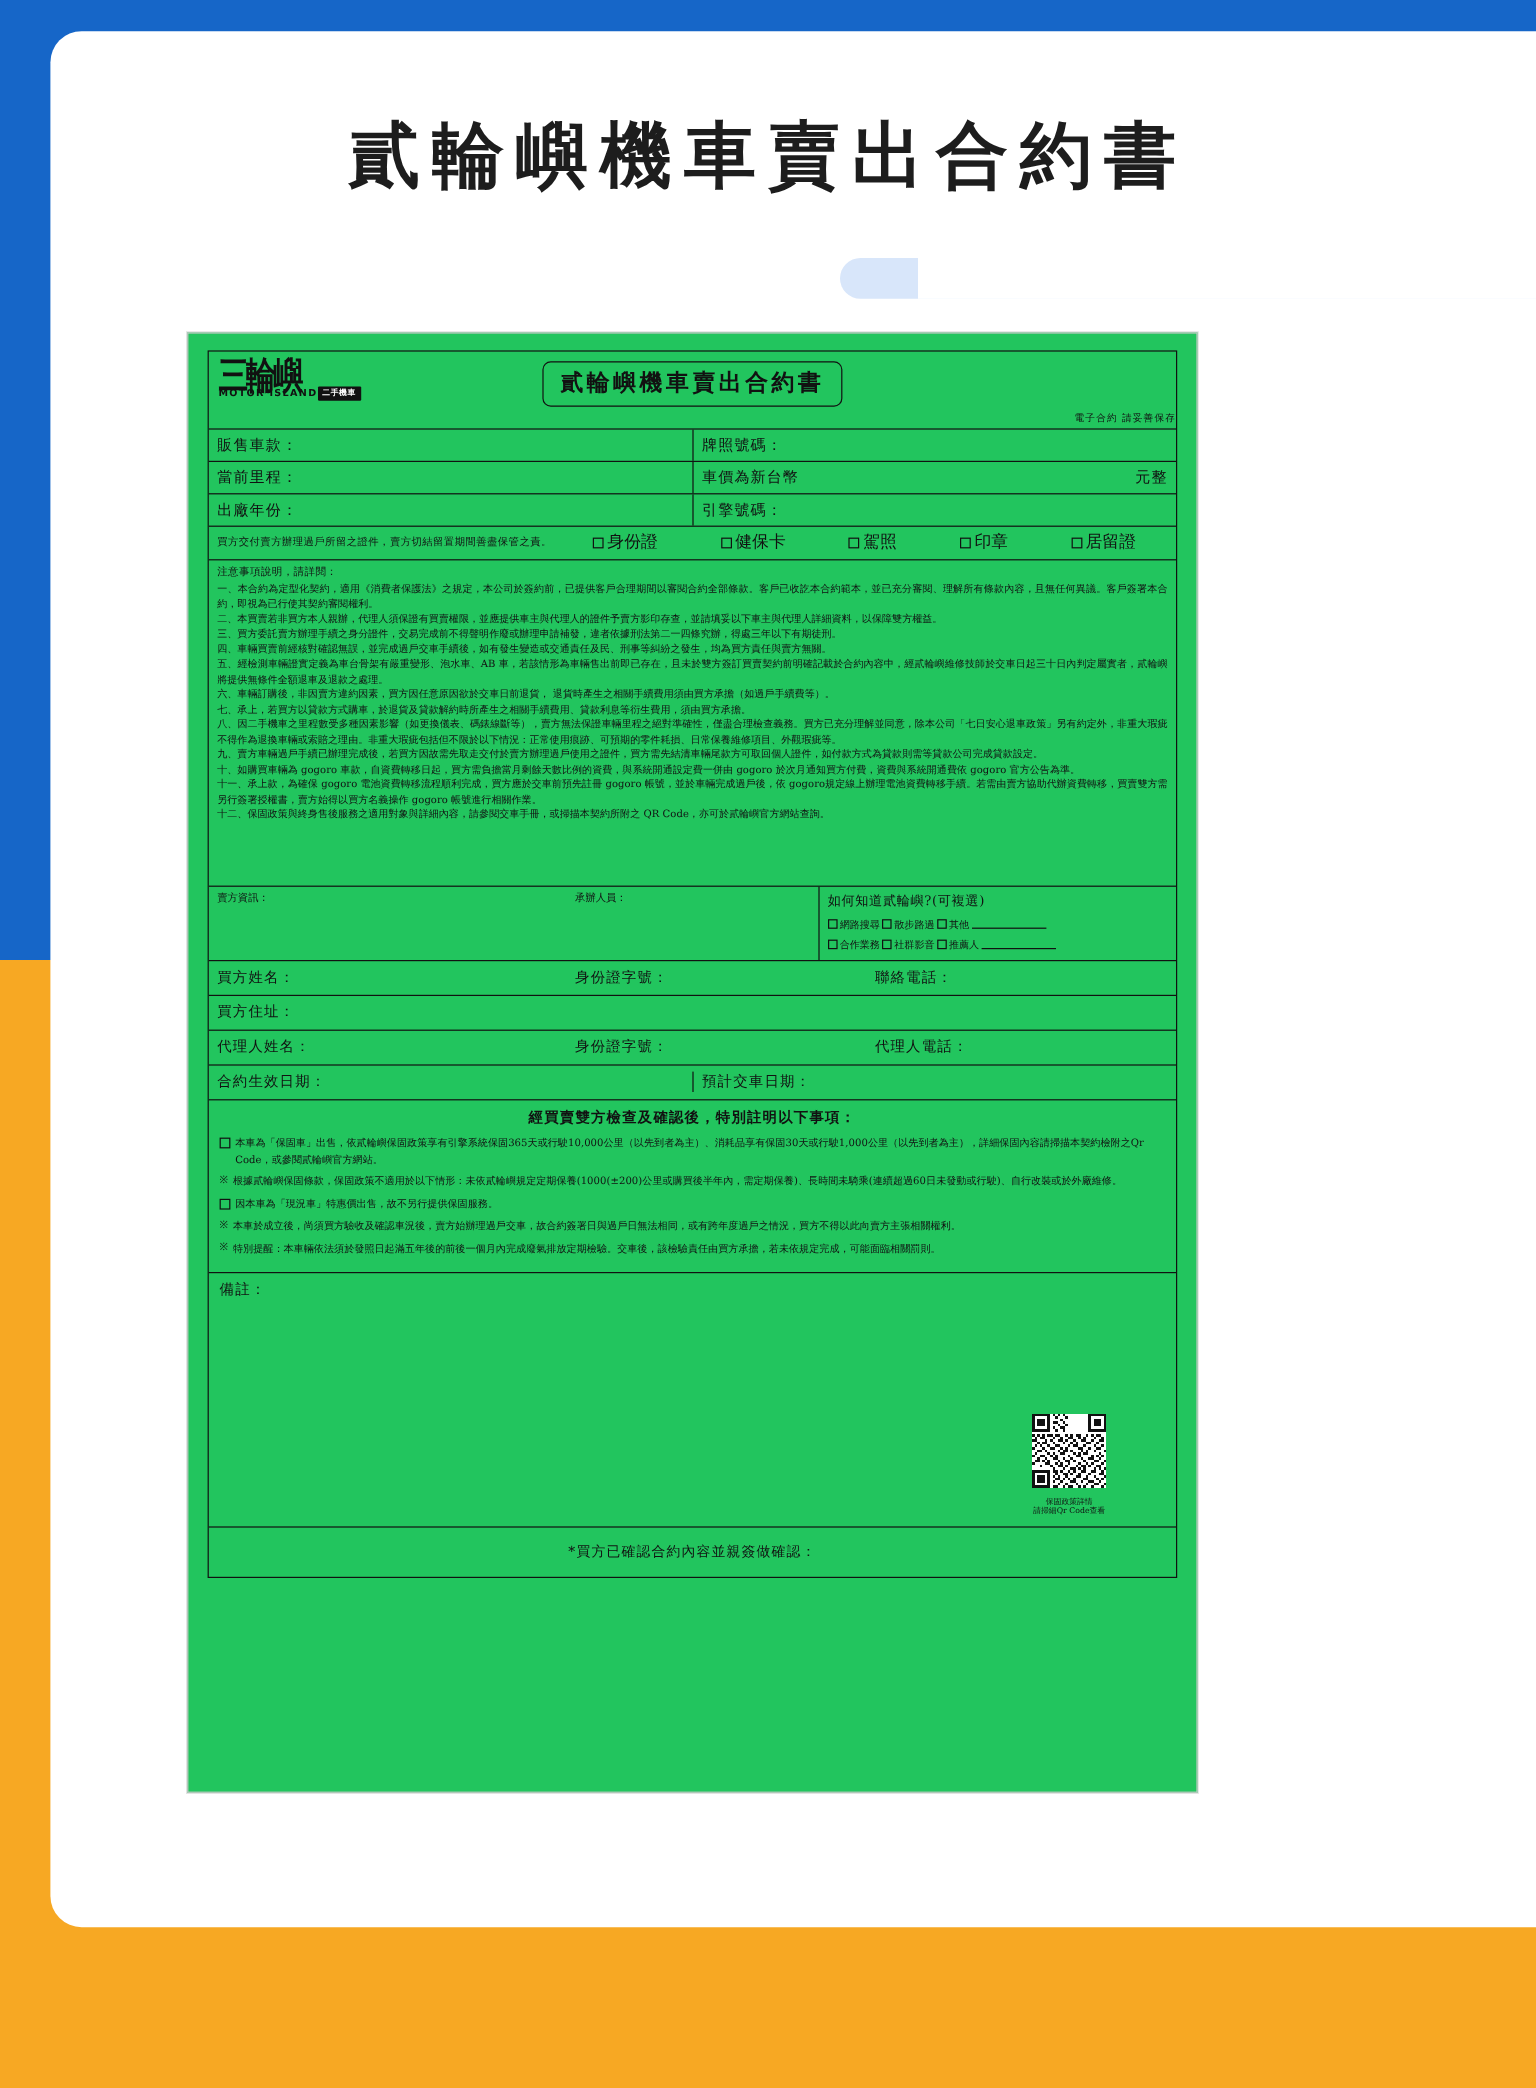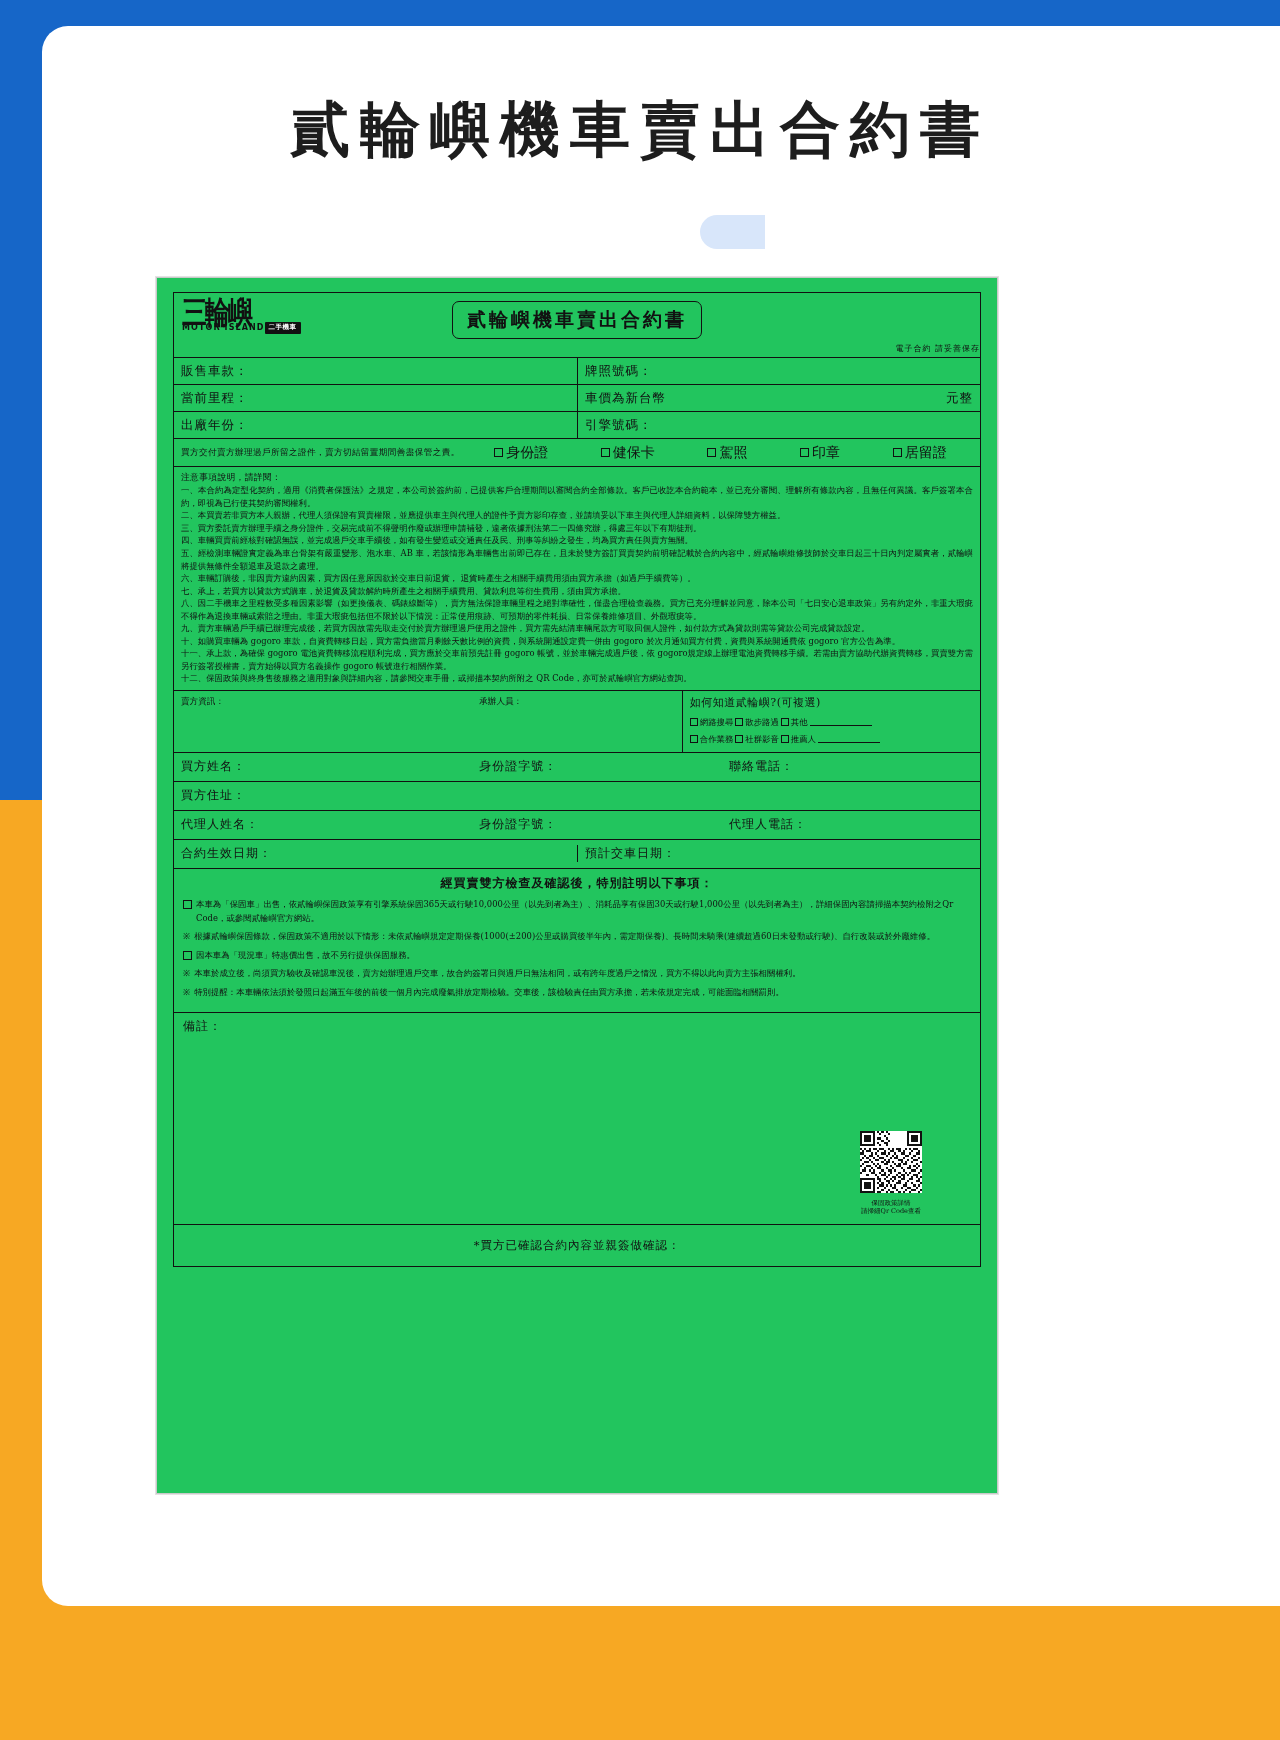--- a/index.html
+++ b/index.html
@@ -105,21 +105,21 @@
   .doc-opts { display: flex; flex: 1; justify-content: space-around; margin-left: 8px; }
   .cb-item { display: flex; align-items: center; gap: 3px; font-size: 14px; white-space: nowrap; }
   .cb { width: 9px; height: 9px; border: 1.2px solid #111; display: inline-block; flex: none; }
 
   
   #clauses { border-top: 1.4px solid #111; padding: 4px 7px 5px 7px; }
   #clauses .lead-line { font-size: 8.8px; margin-bottom: 1px; letter-spacing: .3px; }
   .clause { font-size: 8.35px; line-height: 1.5; letter-spacing: .05px; text-align: justify; }
 
   
-  #seller-band { display: flex; border-top: 1.4px solid #111; min-height: 62px; }
+  #seller-band { display: flex; border-top: 1.4px solid #111; min-height: 62px; margin-top: 48px; }
   #seller-band .seg { padding: 4px 7px; }
   #seller-info { width: 37%; }
   #handler { width: 26%; }
   #know-us { width: 37%; border-left: 1.4px solid #111; }
   #know-us .kq { font-size: 11px; letter-spacing: .5px; }
   .know-line { display: flex; align-items: center; gap: 2px; margin-top: 5px; font-size: 8.4px; }
   .know-line .cb { width: 8px; height: 8px; }
   .underline-fill { border-bottom: 1px solid #111; display: inline-block; min-width: 62px; height: 8px; }
 
   

